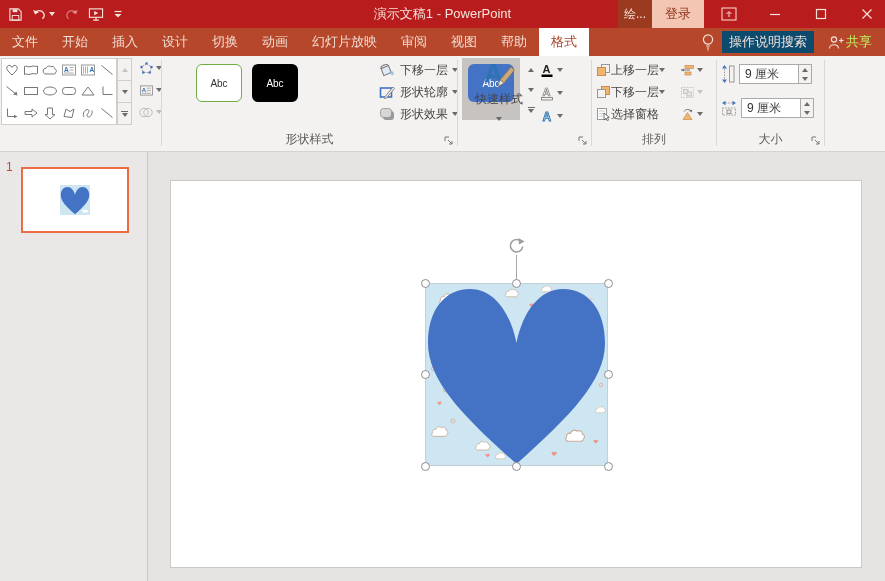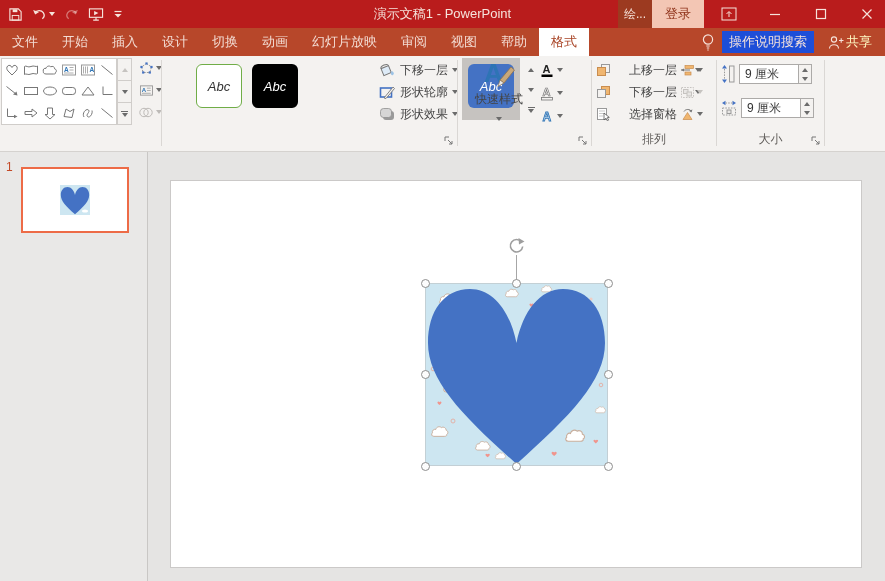--- a/index.html
+++ b/index.html
@@ -13,55 +13,55 @@
   .qbtn { display:flex; align-items:center; gap:2px; cursor:default; }
   .wtitle { position:absolute; left:0; right:0; top:0; height:28px; line-height:28px; text-align:center; color:#F6E3DB; font-size:13px; pointer-events:none; }
   .acct { position:absolute; left:618px; top:0; width:34px; height:28px; background:#9C3A20; color:#F6E3DB; font-size:12px; text-align:center; line-height:28px; }
   .signin { position:absolute; left:652px; top:0; width:52px; height:28px; background:#F3C6B4; color:#8E3118; font-size:13px; text-align:center; line-height:28px; }
   .winbtn { position:absolute; top:0; width:30px; height:28px; display:flex; align-items:center; justify-content:center; }
 
   
   .tabrow { position:absolute; left:0; top:28px; width:885px; height:28px; background:#B7472A; display:flex; }
   .tab { padding:0 12px; line-height:28px; font-size:13px; color:#F3DCD3; white-space:nowrap; }
   .tab.active { background:#FFFFFF; color:#A84325; }
-  .tellme { position:absolute; left:722px; top:3px; width:92px; height:22px; line-height:22px; background:#1d4ed8; color:#F6E3DB; font-size:13px; text-align:center; }
+  .tellme { position:absolute; left:722px; top:3px; width:92px; height:22px; line-height:22px; background:#0c4a6e; color:#F6E3DB; font-size:13px; text-align:center; }
   .bulb { position:absolute; left:700px; top:5px; }
   .shareico { position:absolute; left:828px; top:7px; }
-  .sharelbl { position:absolute; left:846px; top:0; height:28px; line-height:28px; color:#fef9c3; font-size:13px; }
+  .sharelbl { position:absolute; left:846px; top:0; height:28px; line-height:28px; color:#bef264; font-size:13px; }
 
   
   .ribbon { position:absolute; left:0; top:56px; width:885px; height:96px; background:#F4F2F0; border-bottom:1px solid #D5D2CF; }
   .group { position:absolute; top:0; height:95px; }
   .glabel { position:absolute; left:0; right:0; bottom:3px; text-align:center; font-size:12px; color:#5E5B58; }
   .vsep { position:absolute; top:4px; height:86px; width:1px; background:#DAD7D4; }
   .cv { display:inline-block; width:0; height:0; border-left:3px solid transparent; border-right:3px solid transparent; border-top:4px solid #6B6B6B; }
   .launcher { position:absolute; bottom:4px; width:12px; height:12px; }
 
   
   .gallery { position:absolute; left:1px; top:2px; width:116px; height:67px; background:#FFF; border:1px solid #D0CDCA; display:grid; grid-template-columns:repeat(6,19px); grid-auto-rows:21.5px; }
   .gcell { display:flex; align-items:center; justify-content:center; }
   .gscroll { position:absolute; left:117px; top:2px; width:15px; height:67px; display:flex; flex-direction:column; }
   .gsb { flex:1; border:1px solid #D0CDCA; border-top:none; background:#F4F2F0; display:flex; align-items:center; justify-content:center; flex-direction:column; }
   .gsb:first-child { border-top:1px solid #D0CDCA; }
   .sidecol { position:absolute; left:137px; top:2px; display:flex; flex-direction:column; gap:2px; }
   .sbtn { width:26px; height:20px; display:flex; align-items:center; justify-content:center; gap:2px; }
 
   
-  .thumb { position:absolute; width:46px; height:44px; border-radius:6px; display:flex; align-items:center; justify-content:center; font-size:13px;font-style:italic; }
+  .thumb { position:absolute; width:46px; height:38px; border-radius:6px; display:flex; align-items:center; justify-content:center; font-size:10px; }
   .styleframe { position:absolute; left:300px; top:2px; width:58px; height:62px; background:#C6C3C0; }
   .sscroll { position:absolute; left:362px; top:4px; width:14px; display:flex; flex-direction:column; }
   .ssb { height:20px; display:flex; align-items:center; justify-content:center; flex-direction:column; }
   .menurow { position:absolute; left:216px; height:20px; display:flex; align-items:center; gap:4px; font-size:12px; color:#444; white-space:nowrap; }
 
   
   .bigbtn { position:absolute; left:10px; top:2px; width:62px; height:66px; text-align:center; font-size:12px; color:#444; }
   .smallcol { position:absolute; left:80px; top:4px; display:flex; flex-direction:column; gap:3px; }
 
   
-  .arow { position:absolute; left:4px; height:20px; display:flex; align-items:center; gap:18px; font-size:12px; color:#444; white-space:nowrap; }
+  .arow { position:absolute; left:4px; height:20px; display:flex; align-items:center; gap:0; font-size:12px; color:#444; white-space:nowrap; }
   .acol { position:absolute; left:88px; height:18px; display:flex; align-items:center; gap:2px; }
 
   
   .sizerow { position:absolute; left:4px; display:flex; align-items:center; gap:4px; }
   .sizefield { width:60px; height:20px; background:#FFF; border:1px solid #ACAAA8; font-size:12px; color:#333; line-height:18px; padding-left:5px; }
   .spin { width:13px; height:20px; border:1px solid #ACAAA8; border-left:none; background:#F4F2F0; display:flex; flex-direction:column; }
   .spin div { flex:1; display:flex; align-items:center; justify-content:center; }
   .uar { width:0; height:0; border-left:3px solid transparent; border-right:3px solid transparent; border-bottom:4px solid #6B6B6B; }
 
   
@@ -355,20 +355,21 @@
         <span class="cv"></span>
       </div>
       <div class="menurow" style="top:48px">
         <svg width="18" height="16" viewBox="0 0 18 16">
             <rect x="5" y="5" width="11" height="9" rx="3" fill="#9A9A9A"></rect>
             <rect x="2.5" y="2.5" width="11" height="9" rx="3" fill="#D6D6D6" stroke="#8F8F8F" stroke-width="0.8"></rect>
           </svg>
         <span>形状效果</span>
         <span class="cv"></span>
       </div>
+      <div class="glabel">形状样式</div>
       <svg class="launcher" style="left:281px" viewBox="0 0 12 12">
           <path d="M2,2 H6 M2,2 V6" stroke="#777" fill="none"></path>
           <path d="M5,5 L9,9 M9,6 V9 H6" stroke="#777" fill="none"></path>
         </svg>
     </div>
     <div class="vsep" style="left:457px"></div>
 
     <div class="group" style="left:458px;width:133px">
       <div class="bigbtn">
         <svg width="34" height="30" viewBox="0 0 34 30">

